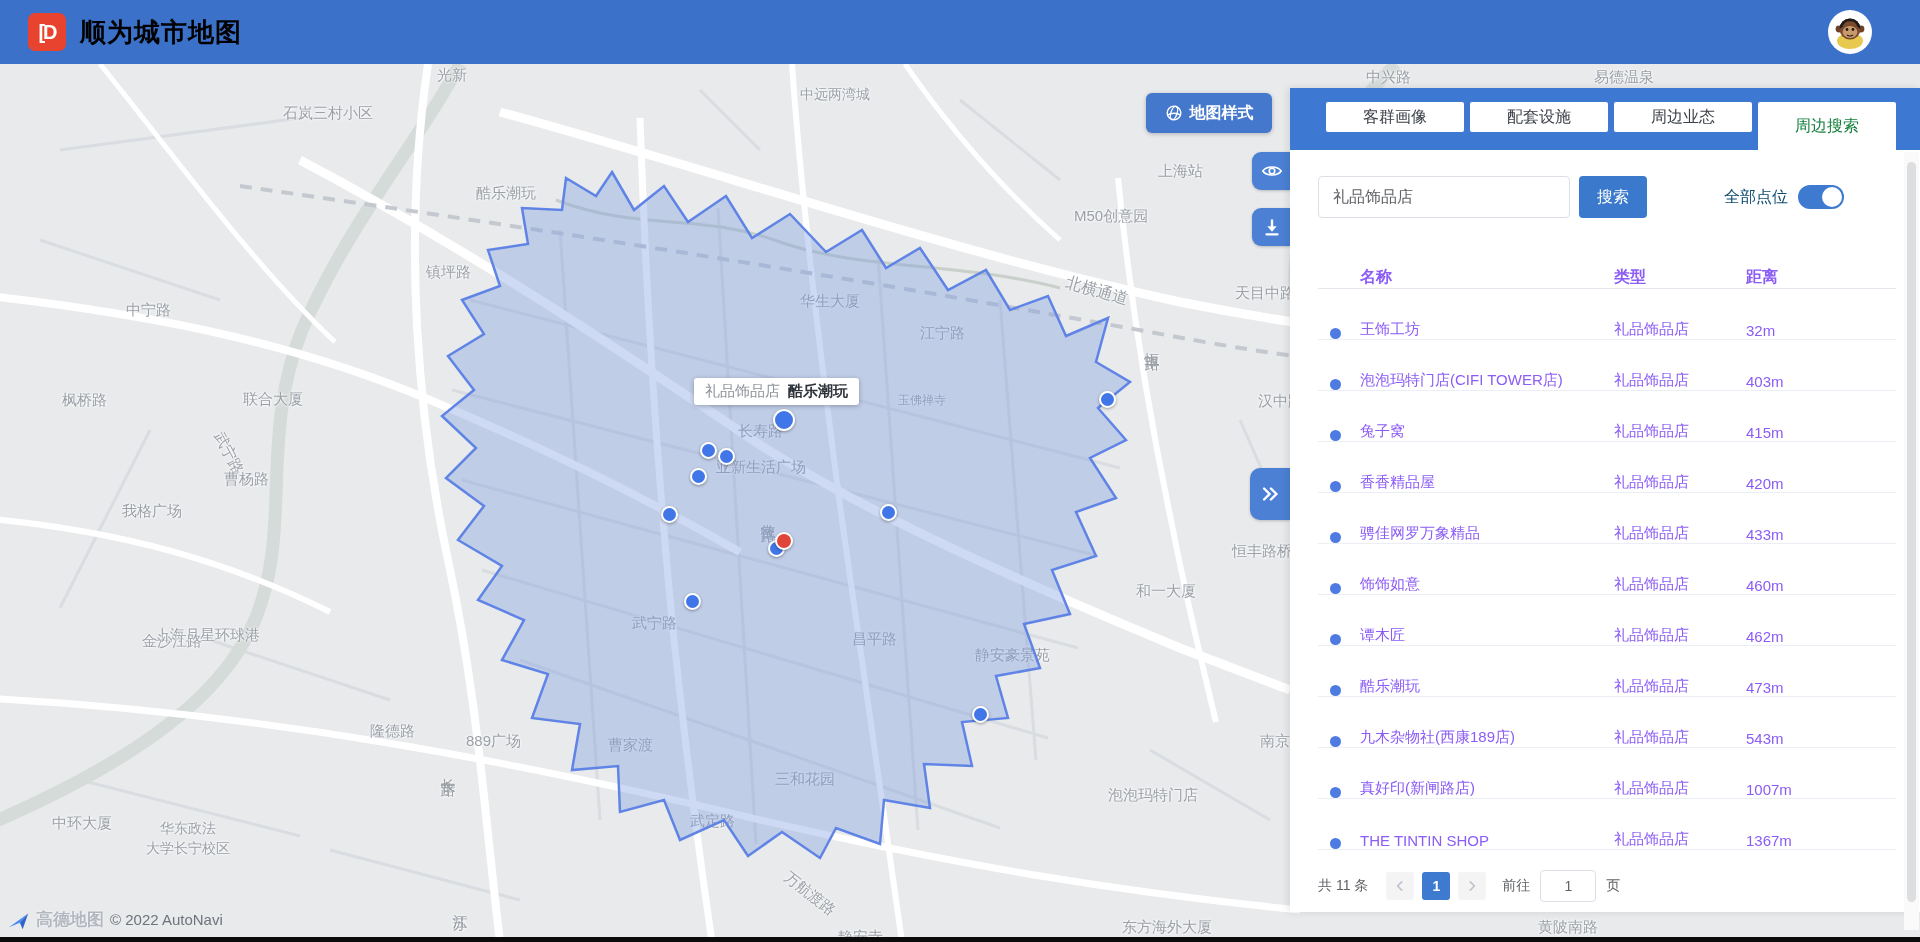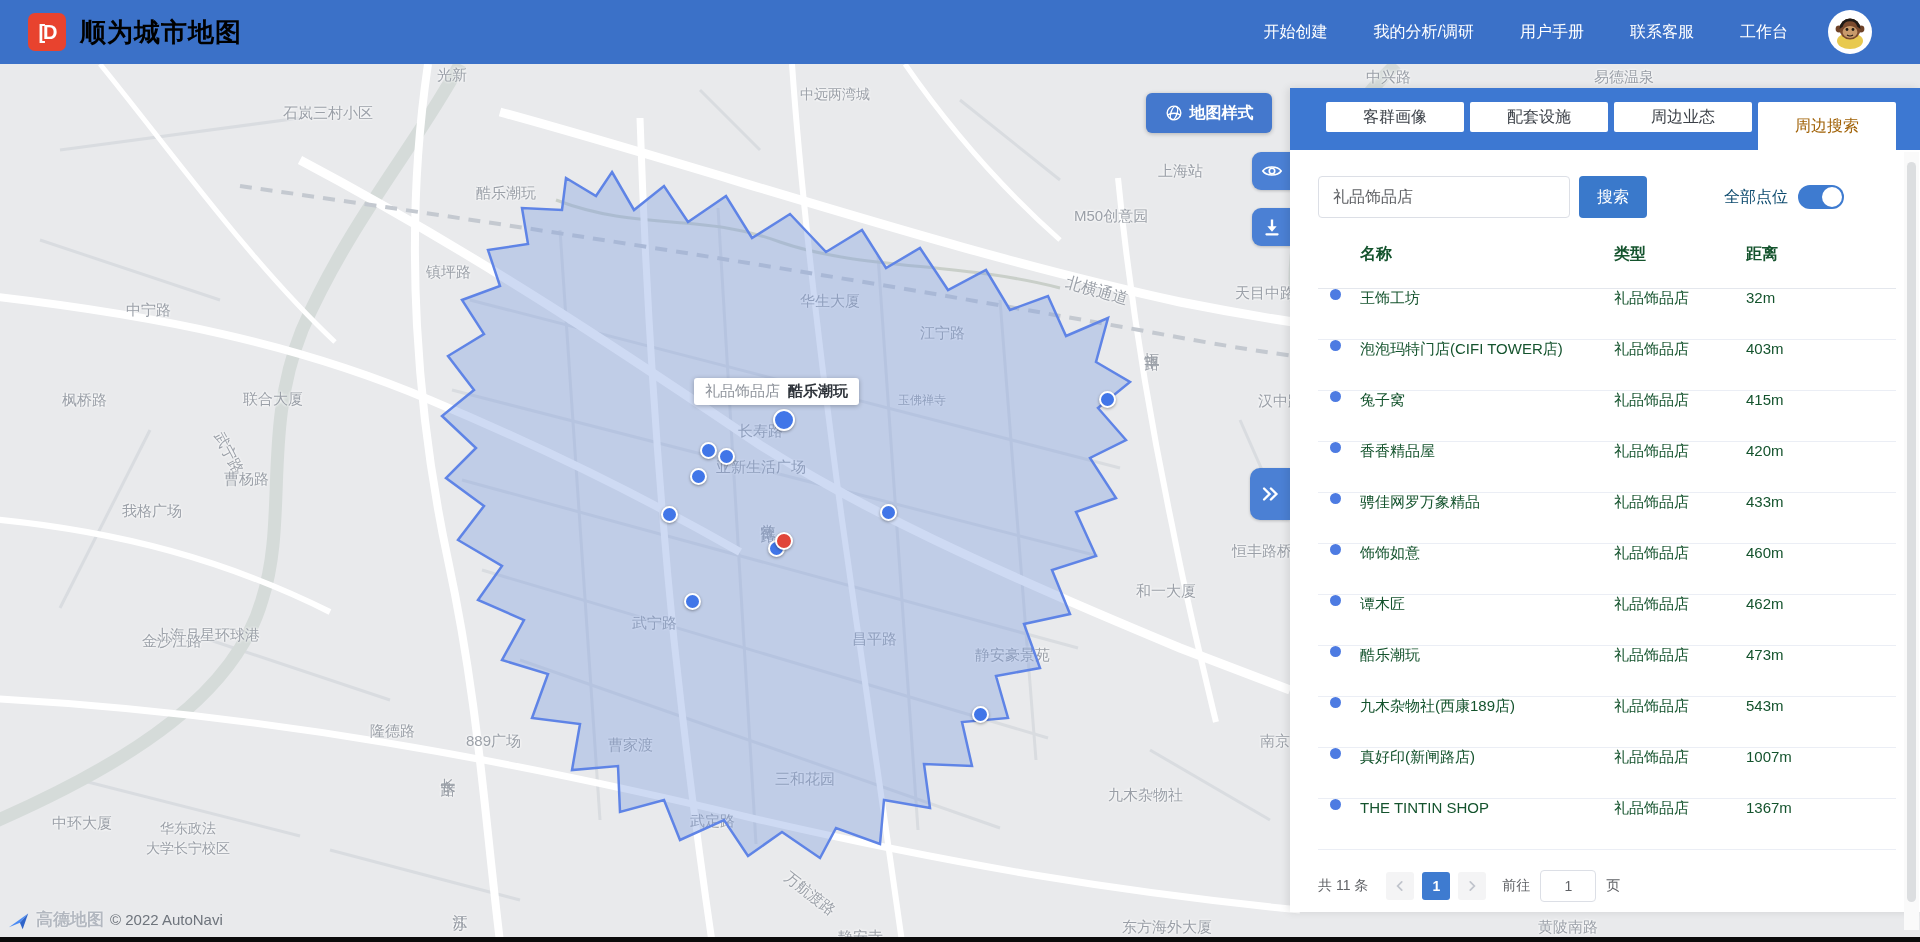--- a/index.html
+++ b/index.html
@@ -46,35 +46,35 @@
   .copyright{font-size:15px;color:#6E747C;}
   .bottom-bar{position:absolute;left:0;top:937px;width:1920px;height:5px;background:#0B0B0B;z-index:12;}
 
   
   .panel{position:absolute;left:1290px;top:88px;width:630px;height:824px;z-index:8;
        box-shadow:-2px 0 8px rgba(0,0,0,.10);}
   .tabsbar{height:62px;background:#3D78D2;display:flex;gap:6px;box-sizing:border-box;
        padding:14px 24px 0 36px;align-items:flex-start;}
   .tab{flex:1;height:30px;background:#fff;display:flex;align-items:center;justify-content:center;
        font-size:16px;color:#3C4148;cursor:pointer;border-radius:2px;}
-  .tab.active{height:48px;color:#a16207;border-radius:2px 2px 0 0;}
+  .tab.active{height:48px;color:#15803d;border-radius:2px 2px 0 0;}
   .panel-content{background:#fff;height:762px;box-sizing:border-box;padding:26px 24px 0 28px;position:relative;}
 
   .search-row{display:flex;align-items:center;}
   .search-input{width:252px;height:42px;box-sizing:border-box;border:1px solid #DCDFE6;border-radius:4px;
        padding:0 14px;font-size:16px;color:#606266;outline:none;font-family:inherit;}
   .search-btn{width:68px;height:42px;margin-left:9px;background:#3A79CB;color:#fff;border:none;
        border-radius:4px;font-size:16px;cursor:pointer;font-family:inherit;}
   .toggle-label{margin-left:auto;font-size:16px;color:#0c4a6e;}
   .toggle{width:46px;height:24px;border-radius:12px;background:#3E7BD0;margin-left:10px;margin-right:52px;
        position:relative;cursor:pointer;}
   .toggle .knob{position:absolute;right:2px;top:2px;width:20px;height:20px;border-radius:50%;background:#fff;}
 
   .table{margin-top:26px;}
-  .t-row{display:flex;align-items:flex-start;height:50px;border-bottom:1px solid #EBEEF5;font-size:15px;color:#14532d;}
+  .t-row{display:flex;align-items:flex-end;height:50px;border-bottom:1px solid #EBEEF5;font-size:15px;color:#8b5cf6;}
   .t-row.header{height:44px;font-weight:bold;font-size:16px;border-bottom:1px solid #E4E7ED;}
   .c-dot{width:42px;display:flex;align-items:center;}
   .c-dot .dot{width:11px;height:11px;border-radius:50%;background:#4D7BE2;margin-left:12px;}
   .c-name{width:254px;white-space:nowrap;overflow:hidden;}
   .c-type{width:132px;}
   .c-dist{flex:1;}
 
   .pagination{display:flex;align-items:center;margin-top:20px;font-size:14px;color:#606266;}
   .pg-btn{width:28px;height:28px;border-radius:3px;background:#F4F4F5;display:flex;align-items:center;
        justify-content:center;cursor:pointer;}
@@ -167,21 +167,21 @@
       <span class="map-label" style="left: 632px; top: 614px;">武宁路</span>
       <span class="map-label" style="left: 852px; top: 630px;">昌平路</span>
       <span class="map-label" style="left: 975px; top: 646px;">静安豪景苑</span>
       <span class="map-label" style="left: 370px; top: 722px;">隆德路</span>
       <span class="map-label" style="left: 466px; top: 732px;">889广场</span>
       <span class="map-label" style="left: 608px; top: 736px;">曹家渡</span>
       <span class="map-label" style="left: 775px; top: 770px;">三和花园</span>
       <span class="map-label" style="left: 690px; top: 812px;">武定路</span>
       <span class="map-label vertical" style="left: 438px; top: 766px;">长宁路</span>
       <span class="map-label" style="left: 786px; top: 866px; transform: rotate(38deg); transform-origin: left center;">万航渡路</span>
-      <span class="map-label" style="left: 1108px; top: 786px;">九木杂物社</span>
+      <span class="map-label" style="left: 1108px; top: 786px;">泡泡玛特门店</span>
       <span class="map-label" style="left: 1122px; top: 918px;">东方海外大厦</span>
       <span class="map-label" style="left: 1260px; top: 732px;">南京</span>
       <span class="map-label" style="left: 1538px; top: 918px;">黄陂南路</span>
       <span class="map-label" style="left: 52px; top: 814px;">中环大厦</span>
       <span class="map-label" style="left: 160px; top: 820px; font-size: 14px;">华东政法</span>
       <span class="map-label" style="left: 146px; top: 840px; font-size: 14px;">大学长宁校区</span>
       <span class="map-label vertical" style="left: 450px; top: 902px;">江苏</span>
       <span class="map-label" style="left: 838px; top: 928px;">静安寺</span>
     </div>
 
@@ -205,27 +205,20 @@
 
   <div class="tooltip">
     <span class="cat">礼品饰品店</span>
     <span class="name">酷乐潮玩</span>
   </div>
 
   <div class="nav">
     <div class="logo-box">[D</div>
     <div class="nav-title">顺为城市地图</div>
     <div class="nav-spacer"></div>
-    <div class="nav-menu">
-        <div class="nav-item">开始创建</div>
-        <div class="nav-item">我的分析/调研</div>
-        <div class="nav-item">用户手册</div>
-        <div class="nav-item">联系客服</div>
-        <div class="nav-item">工作台</div>
-      </div>
     <div class="avatar">
       <svg viewBox="0 0 44 44" width="44" height="44">
         <circle cx="22" cy="22" r="21" fill="#fff"></circle>
         <ellipse cx="22" cy="31" rx="13" ry="8" fill="#E8C94F"></ellipse>
         <circle cx="11" cy="19" r="3.4" fill="#6E4227"></circle>
         <circle cx="33" cy="19" r="3.4" fill="#6E4227"></circle>
         <circle cx="22" cy="19" r="10.5" fill="#7A4A2E"></circle>
         <path d="M11.5,19 a10.5,10.5 0 0 1 21,0 l-3.2,-2.2 a7.6,7.6 0 0 0 -14.6,0 z" fill="#1F1A16"></path>
         <ellipse cx="22" cy="22" rx="7.4" ry="6" fill="#C89A6B"></ellipse>
         <circle cx="19" cy="19.5" r="1.4" fill="#1F1A16"></circle>

